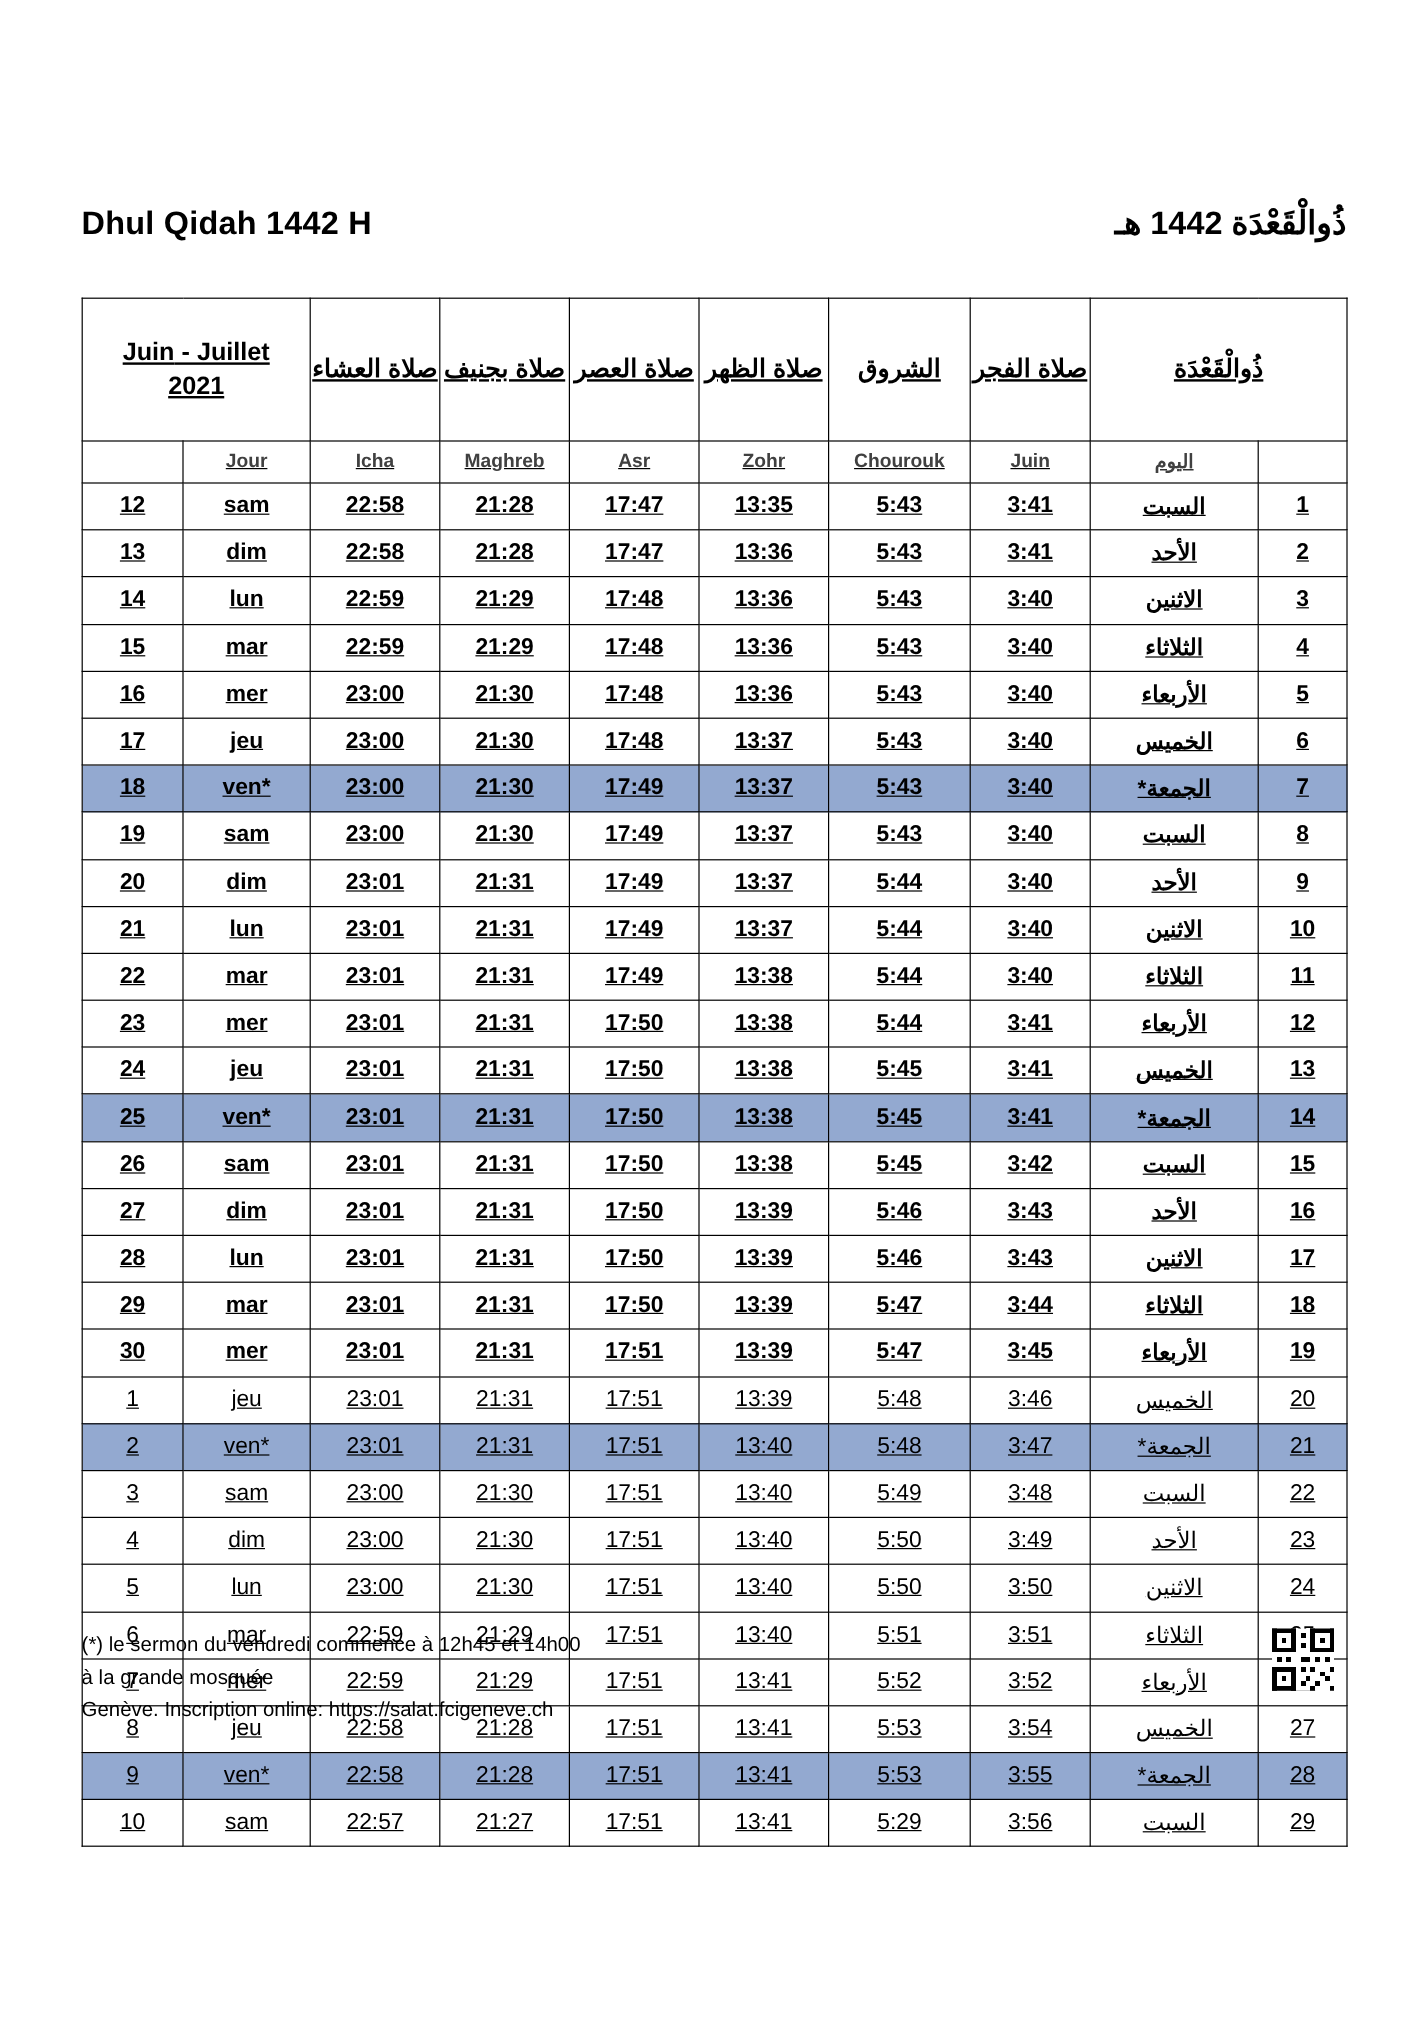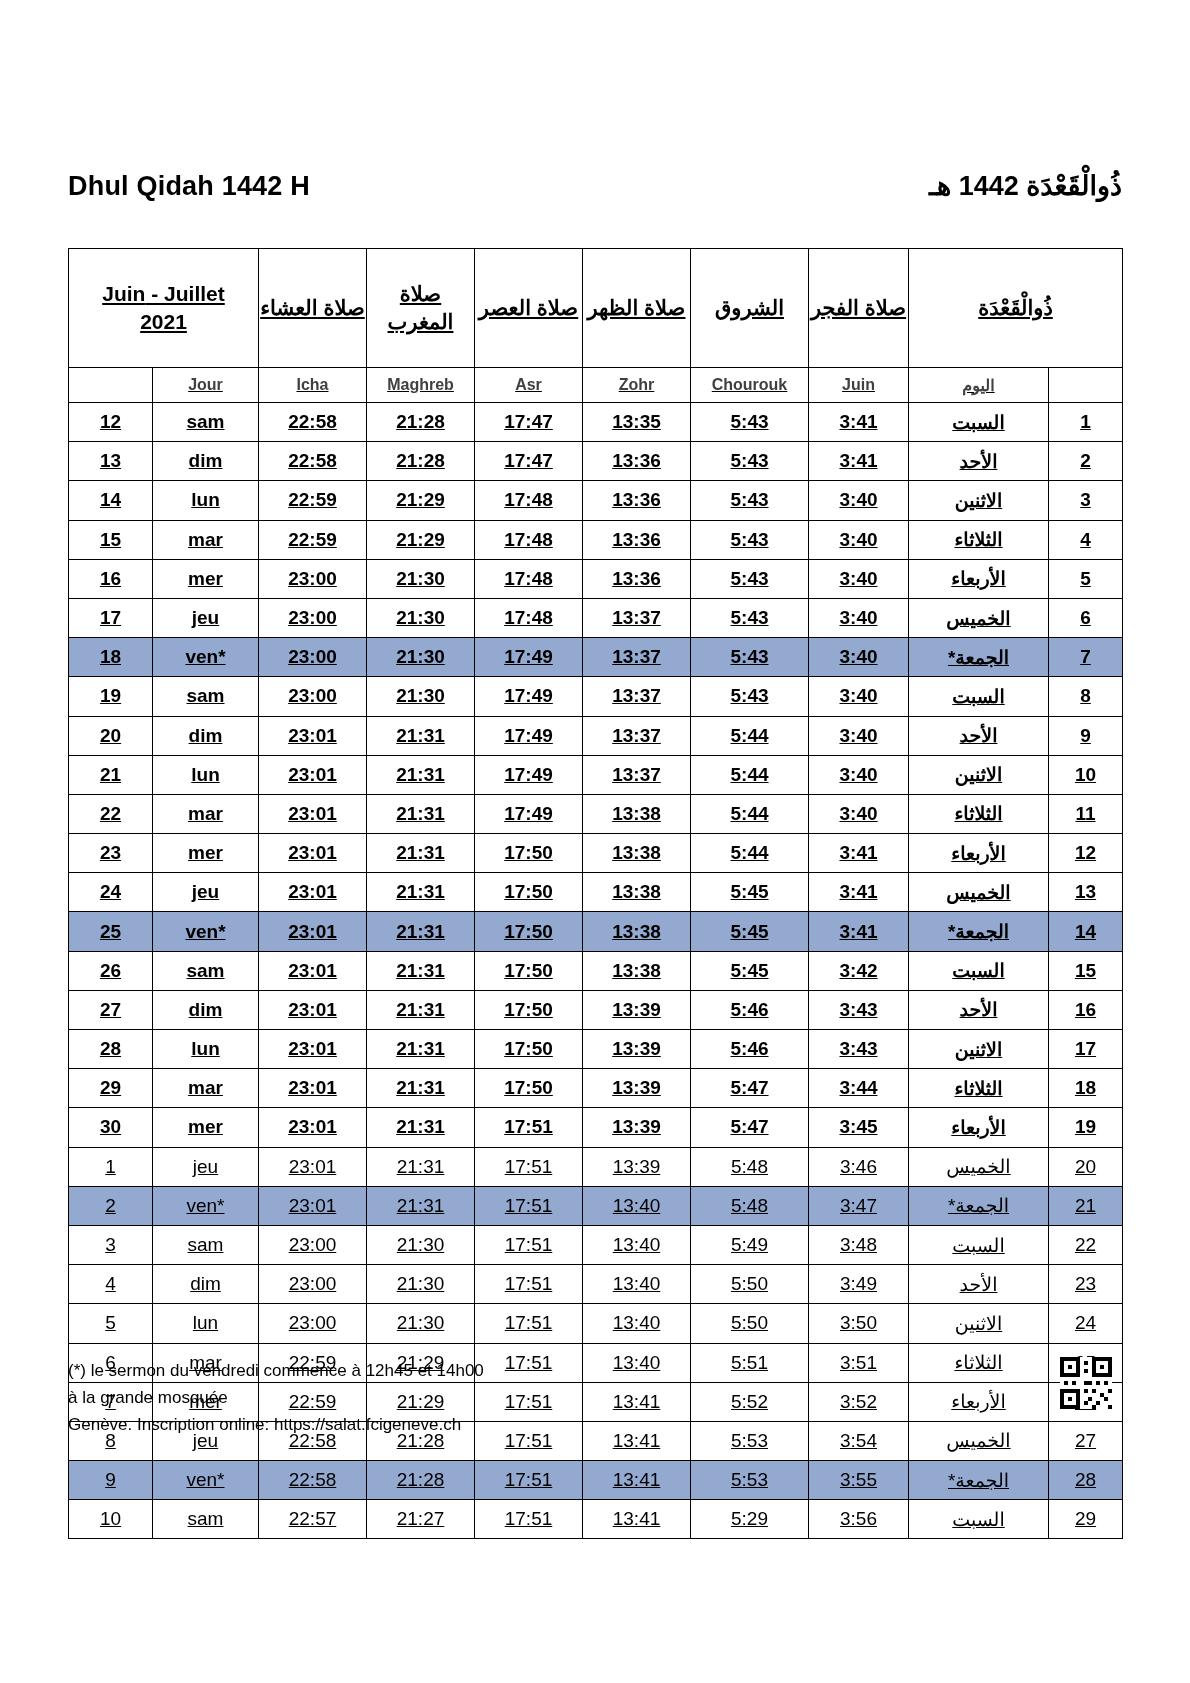--- a/index.html
+++ b/index.html
@@ -168,21 +168,21 @@
       <col class="c-arabday">
         <col class="c-hijnum">
     </colgroup>
     <tbody id="table-body">
       <tr class="band-ar">
         <td class="month-latin" colspan="2">
           <b>Juin</b><span> - Juillet</span><br>
           <span>2021</span>
         </td>
         <td>صلاة العشاء</td>
-        <td>صلاة المغرب</td>
+        <td>صلاة بجنيف</td>
         <td>صلاة العصر</td>
         <td>صلاة الظهر</td>
         <td>الشروق</td>
         <td>صلاة الفجر</td>
         <td class="hijri-month" colspan="2">ذُوالْقَعْدَة</td>
       </tr>
       <tr class="band-red">
         <td class="blank"></td>
         <td>Jour</td>
         <td>Icha</td>

